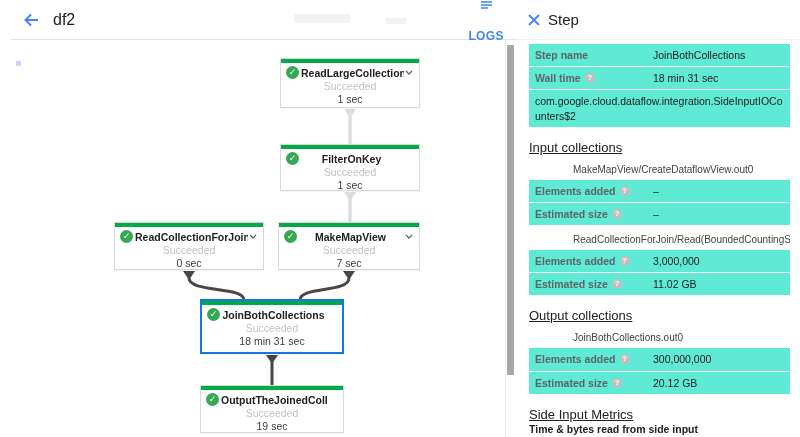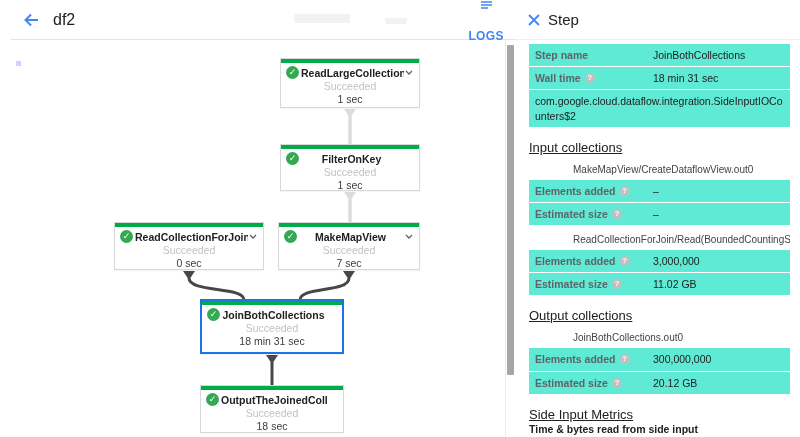--- a/index.html
+++ b/index.html
@@ -167,21 +167,21 @@
     </div>
 
     <div class="node" style="left:200px; top:344px; width:144px; height:48px;">
       <div class="nbar"></div>
       <div class="trow">
         <span class="check">✓</span>
         <span class="ntitle">OutputTheJoinedCollec...</span>
         <span class="chev-spacer"></span>
       </div>
       <div class="nstatus">Succeeded</div>
-      <div class="ndur">18 sec</div>
+      <div class="ndur">19 sec</div>
     </div>
   </div>
 
   <div class="rpanel">
     <div class="scroll-thumb"></div>
     <div class="rheader">
       <div class="close-btn">
         <svg width="14" height="14" viewBox="0 0 14 14">
           <path d="M2 2L12 12 M12 2L2 12" stroke="#4285f4" stroke-width="1.8"></path>
         </svg>

